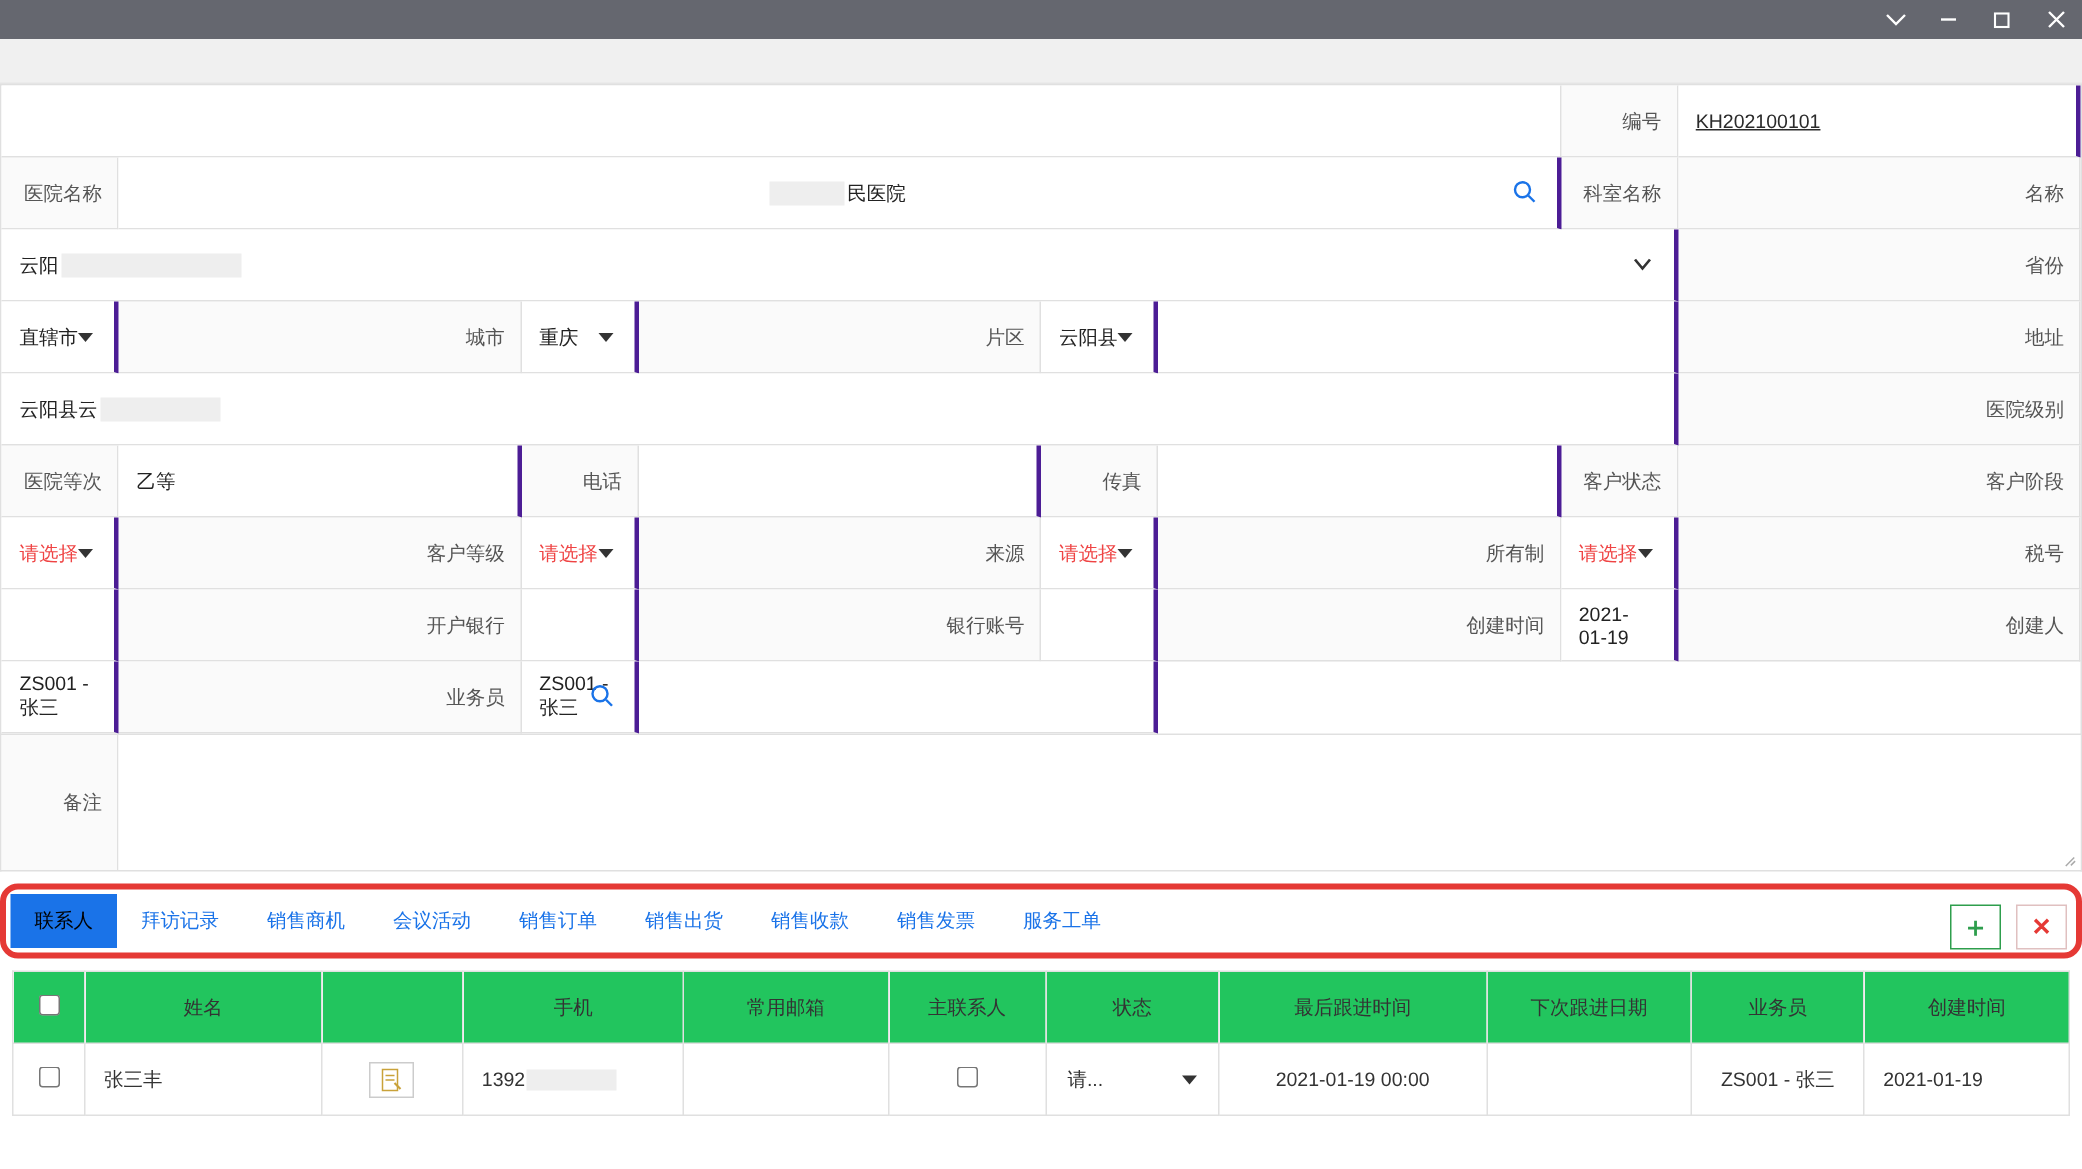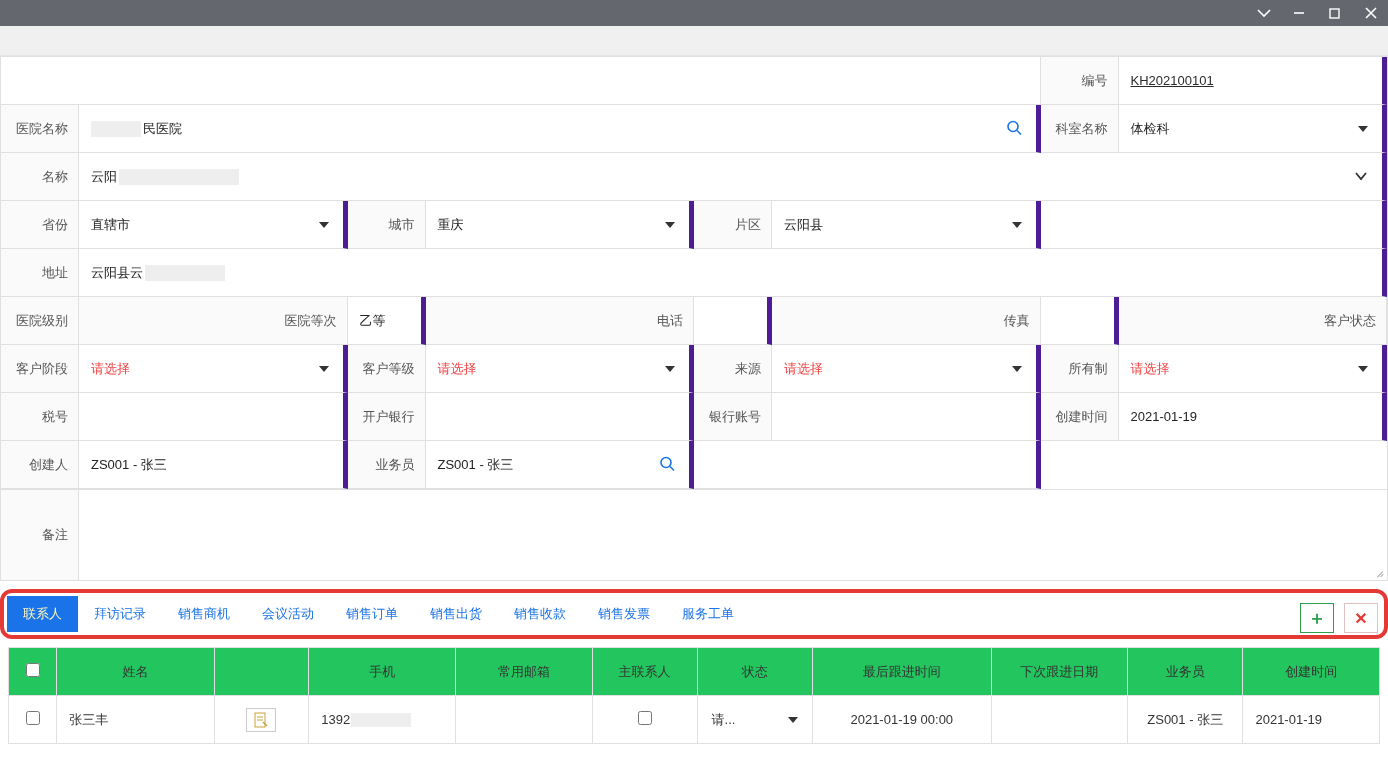--- a/index.html
+++ b/index.html
@@ -7,40 +7,40 @@
   
   .titlebar { height: 26px; background: #65676f; display: flex; justify-content: flex-end; align-items: center; padding-right: 6px; gap: 18px; color: #fff; }
   .titlebar .win-btn { cursor: pointer; width: 18px; text-align: center; }
   .titlebar svg { display: block; }
   
   .toolbar-strip { height: 30px; background: #f0f0f0; border-bottom: 1px solid #e5e5e5; }
   
   .content { padding: 0; }
   .form-grid { border: 1px solid #e0e0e0; display: grid; grid-template-columns: 78px 1fr 78px 1fr 78px 1fr 78px 1fr; }
   .label { background: #fafafa; border: 1px solid #e0e0e0; border-width: 0 1px 1px 0; display: flex; align-items: center; justify-content: flex-end; padding-right: 10px; height: 48px; color: #555; font-size: 13px;}
-  .value { border-bottom: 1px solid #e0e0e0; border-right: 5px solid #4c1d95; display: flex; align-items: center; padding: 0 12px; height: 48px; background: #fff; position: relative;}
+  .value { border-bottom: 1px solid #e0e0e0; border-right: 3px solid #4c1d95; display: flex; align-items: center; padding: 0 12px; height: 48px; background: #fff; position: relative;}
   .value.input-like { color: #222; }
   .value .placeholder { color: #ef4444; }
   .link-val { color: #2b2b2b; text-decoration: underline; }
   .dropdown-caret { position: absolute; right: 14px; top: 50%; transform: translateY(-50%); width:0; height:0; border-left:5px solid transparent; border-right:5px solid transparent; border-top:6px solid #333; }
   .search-icon { position: absolute; right: 14px; top: 50%; transform: translateY(-50%); }
   .chevron-down { position: absolute; right: 14px; top: 50%; transform: translateY(-50%); }
   
   .remark-row { display: grid; grid-template-columns: 78px 1fr; border:1px solid #e0e0e0; border-top:none;}
   .remark-row .label { height: 90px; border-right:1px solid #e0e0e0; border-bottom:none;}
   .remark-row .value { height: 90px; border:none;}
   .resize-handle { position:absolute; right:3px; bottom:3px; width:10px; height:10px;}
   .resize-handle::before, .resize-handle::after { content:""; position:absolute; background:#aaa;}
   .resize-handle::before { width:8px; height:1px; bottom:2px; right:0; transform: rotate(-45deg);}
   .resize-handle::after { width:4px; height:1px; bottom:1px; right:0; transform: rotate(-45deg);}
   
   .tabs-area { margin-top:8px; border:4px solid #e53935; border-radius:12px; padding:3px 3px; display:flex; align-items:center;}
   .tabs { display:flex; flex:1;}
   .tab { padding: 9px 16px; color:#1a73e8; cursor:pointer; font-size:13px;}
-  .tab.active { background:#1a73e8; color:#fef9c3;text-align:center; }
+  .tab.active { background:#1a73e8; color:#000000;text-align:center; }
   
   .actions-row { display:flex; justify-content:flex-end; gap:10px; margin-top:8px; padding-right:10px; position:relative; top:-44px; height:0;}
   .icon-btn { width:34px; height:30px; border:1px solid #ccc; background:#fff; display:flex; align-items:center; justify-content:center; cursor:pointer;}
   .icon-btn.add { color:#2e9e4d; border-color:#2e9e4d; font-size:18px; font-weight:bold;}
   .icon-btn.del { color:#e53935; border-color:#e0c0c0; font-size:16px; font-weight:bold;}
   
   .table-wrap { margin-top:0px; padding: 0 8px;}
   table { width:100%; border-collapse:collapse; table-layout:fixed;}
   th, td { border:1px solid #e0e0e0; height:48px; text-align:center; font-weight:normal; font-size:13px; padding:0 6px; overflow:hidden; white-space:nowrap;}
   th { background:#22c55e; }
@@ -81,35 +81,31 @@
 
   <div class="form-grid">
 
     <div class="value" style="grid-column:1 / span 6; border-right:1px solid #e0e0e0;"></div>
     <div class="label">编号</div>
     <div class="value">
         <span class="link-val">KH202100101</span>
       </div>
 
     <div class="label">医院名称</div>
-    <div class="value input-like" style="grid-column: span 5;">
+    <div class="value input-like" style="grid-column: span 5; justify-content: center;">
       <span style="display:inline-block;width:50px;height:16px;background:#eee;margin-right:2px;"></span>
         <span>民医院</span>
       <span class="search-icon">
         <svg width="16" height="16" viewBox="0 0 16 16">
             <circle cx="7" cy="7" r="5" stroke="#1a73e8" stroke-width="1.6" fill="none"></circle>
             <line x1="11" y1="11" x2="15" y2="15" stroke="#1a73e8" stroke-width="1.6"></line>
           </svg>
       </span>
     </div>
     <div class="label">科室名称</div>
-    <div class="value input-like">
-        <span>体检科</span>
-        <span class="dropdown-caret"></span>
-      </div>
 
     <div class="label">名称</div>
     <div class="value input-like" style="grid-column: span 7; font-family: Liberation Serif, serif;">
       <span>云阳</span>
         <span style="display:inline-block;width:120px;height:16px;background:#eee;margin-left:2px;"></span>
       <span class="chevron-down">
         <svg width="14" height="10" viewBox="0 0 14 10">
             <path d="M2 2 L7 8 L12 2" stroke="#333" stroke-width="1.8" fill="none"></path>
           </svg>
       </span>

